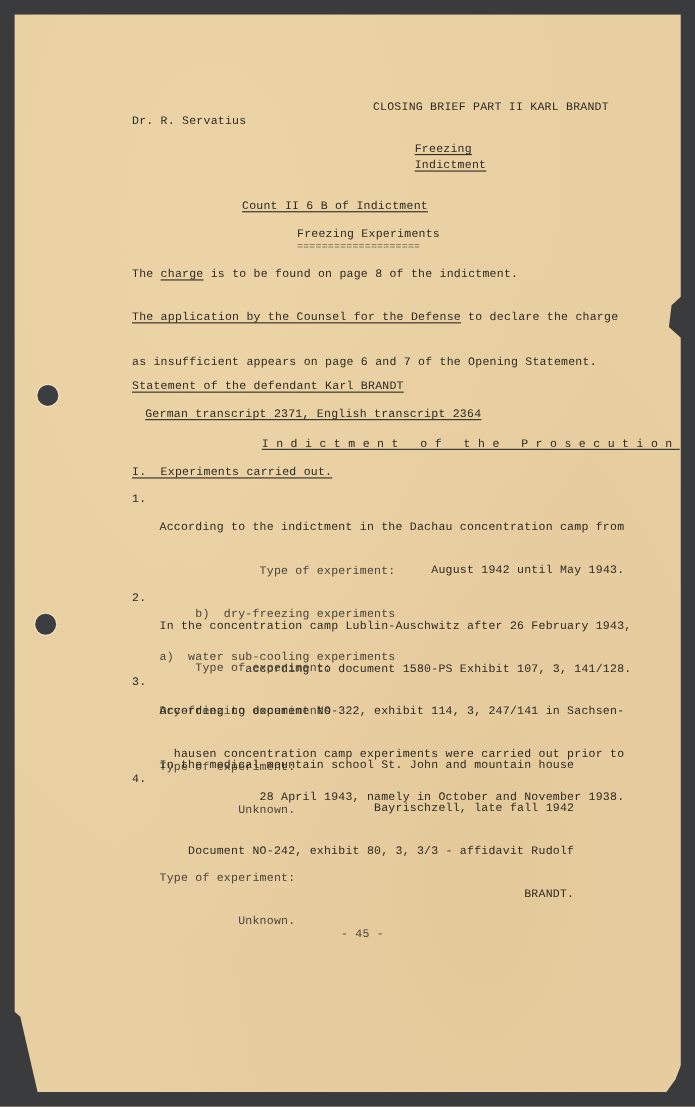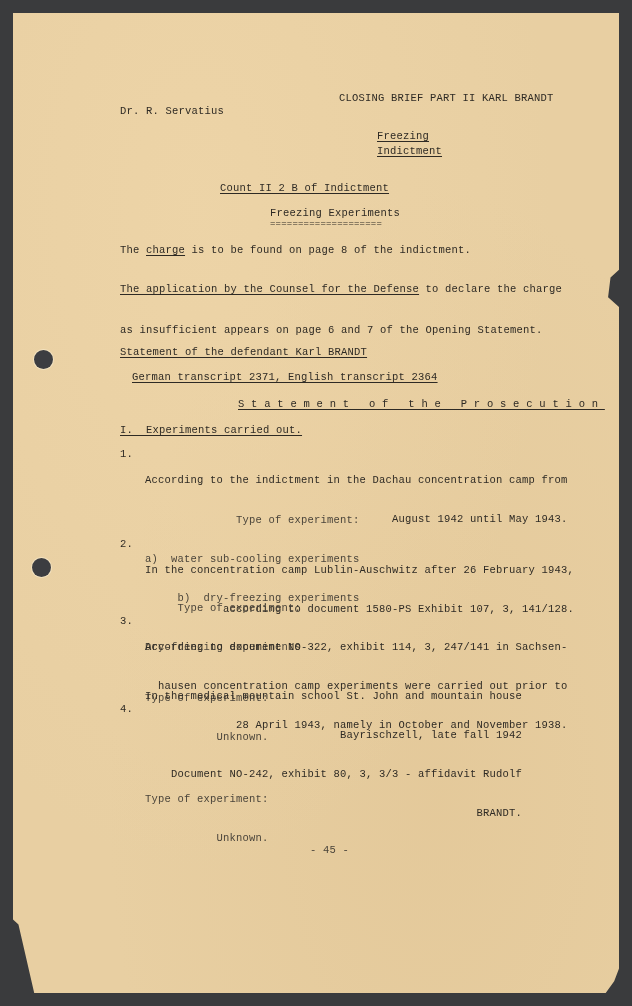--- a/index.html
+++ b/index.html
@@ -46,44 +46,44 @@
 
 <div class="page"></div>
 <div class="hole" style="left:34px; top:350px;"></div>
 <div class="hole" style="left:32px; top:558px;"></div>
 
 <div class="txt" style="left:315px; top:92px;margin-left:24px;">CLOSING BRIEF PART II KARL BRANDT</div>
 <div class="txt" style="left:120px; top:105px;">Dr. R. Servatius</div>
 <div class="txt u" style="left:377px; top:130px;text-align:right;">Freezing</div>
 <div class="txt u" style="left:377px; top:145px;">Indictment</div>
 
-<div class="txt u" style="left:220px; top:182px;">Count II 2 B of Indictment</div>
+<div class="txt u" style="left:220px; top:182px;">Count II 6 B of Indictment</div>
 <div class="txt" style="left:270px; top:207px;text-align:right;">Freezing Experiments</div>
 <div class="txt" style="left:270px; top:219px; font-size:9px; line-height:10px;">====================</div>
 
 <div class="txt" style="left:120px; top:244px;"><span>The </span><span class="u">charge</span><span> is to be found on page 8 of the indictment.</span></div>
 
 <div class="txt" style="left:120px; top:283px;"><span class="u">The application by the Counsel for the Defense</span><span> to declare the charge</span></div>
 <div class="txt" style="left:120px; top:324px;">as insufficient appears on page 6 and 7 of the Opening Statement.</div>
 
 <div class="txt u" style="left:120px; top:346px;">Statement of the defendant Karl BRANDT</div>
 <div class="txt u" style="left:132px; top:371px;">German transcript 2371, English transcript 2364</div>
 
-<div class="txt spaced" style="left:238px; top:398px;">Statement of the Prosecution</div>
+<div class="txt spaced" style="left:238px; top:398px;">Indictment of the Prosecution</div>
 <div class="txt u" style="left:120px; top:424px;">I.  Experiments carried out.</div>
 
 <div class="txt" style="left:120px; top:448px;">1.</div>
 <div class="txt" style="left:145px; top:448px;">
   <span class="line">According to the indictment in the Dachau concentration camp from</span>
   <span class="line">August 1942 until May 1943.</span>
 </div>
 <div class="txt faint" style="left:145px; top:488px;">
   <span class="line">Type of experiment:</span>
+  <span class="line">b)  dry-freezing experiments</span>
   <span class="line">a)  water sub-cooling experiments</span>
-  <span class="line">b)  dry-freezing experiments</span>
 </div>
 
 <div class="txt" style="left:120px; top:538px;">2.</div>
 <div class="txt" style="left:145px; top:538px;">
   <span class="line">In the concentration camp Lublin-Auschwitz after 26 February 1943,</span>
   <span class="line">according to document 1580-PS Exhibit 107, 3, 141/128.</span>
 </div>
 <div class="txt faint" style="left:145px; top:576px;">
   <span class="line">Type of experiment:</span>
   <span class="line">Dry-freezing experiments</span>

